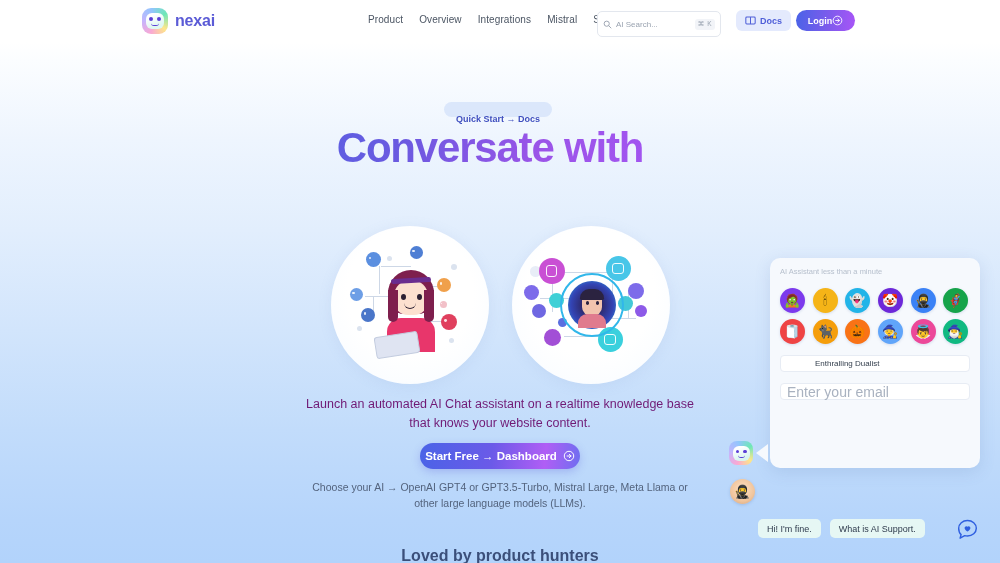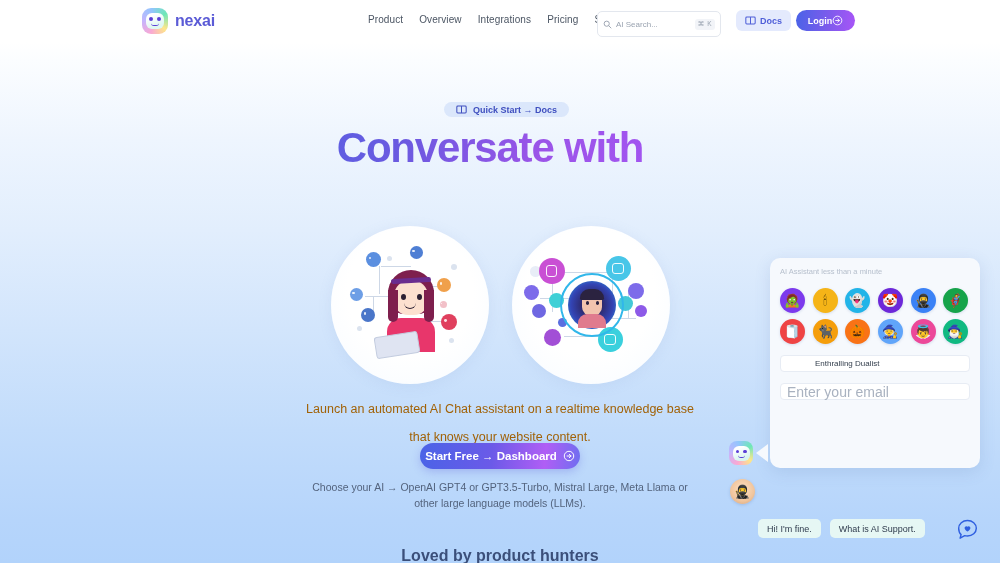--- a/index.html
+++ b/index.html
@@ -148,22 +148,23 @@
   
   .hero { position: absolute; left: 0; top: 42px; width: 1000px; z-index: 10; }
 
   .quickstart-pill {
     position: absolute;
     left: 444px; top: 60px;
     height: 15px;
     padding: 0 12px;
     background: #dbe7fb;
     border-radius: 11px;
-    display: flex; align-items: center; gap: 6px;
-    cursor: pointer;
+    display: flex; align-items: center; gap: 12px;
+    cursor: pointer;
+    flex-direction: column;
   }
   .quickstart-pill .lbl { font-size: 9px; font-weight: 700; color: #3f4fbf; white-space: nowrap; }
 
   .headline {
     position: absolute;
     left: 240px; top: 84px;
     width: 500px;
     text-align: center;
     font-size: 42px;
     font-weight: 700;
@@ -298,22 +299,22 @@
   .b11 { left: 46px; top: 92px; width: 9px; height: 9px; background: #5b6fe0; }
   .b12 { left: 18px; top: 40px; width: 11px; height: 11px; background: #e8edf7; }
   .bub .gl { width: 45%; height: 45%; border: 1.6px solid rgba(255,255,255,0.92); border-radius: 3px; }
 
   .subtitle {
     position: absolute;
     left: 300px; top: 353px;
     width: 400px;
     text-align: center;
     font-size: 12.5px;
-    line-height: 28px;
-    color: #a16207;
+    line-height: 19px;
+    color: #701a75;
   }
 
   .cta {
     position: absolute;
     left: 420px; top: 401px;
     width: 160px; height: 26px;
     border-radius: 13px;
     background: linear-gradient(95deg,#4a63e7 0%,#6b5ae8 45%,#b05ef5 78%,#6f6ef0 100%);
     display: flex; align-items: center; justify-content: center; gap: 6px;
     cursor: pointer;
@@ -489,21 +490,21 @@
           <span class="mouth"></span>
         </span>
     </span>
     <span class="brand-name">nexai</span>
   </div>
 
   <nav class="nav-links">
     <a>Product</a>
     <a>Overview</a>
     <a>Integrations</a>
-    <a>Pricing</a>
+    <a>Mistral</a>
     <a>Support</a>
   </nav>
 
   <div class="search-box">
     <svg class="mag" viewBox="0 0 16 16">
       <circle cx="6.6" cy="6.6" r="4.6" fill="none" stroke="#9aa3b0" stroke-width="1.7"></circle>
       <line x1="10.2" y1="10.2" x2="14.2" y2="14.2" stroke="#9aa3b0" stroke-width="1.7" stroke-linecap="round"></line>
     </svg>
     <span class="ph">AI Search...</span>
     <span class="kbd">⌘ K</span>

